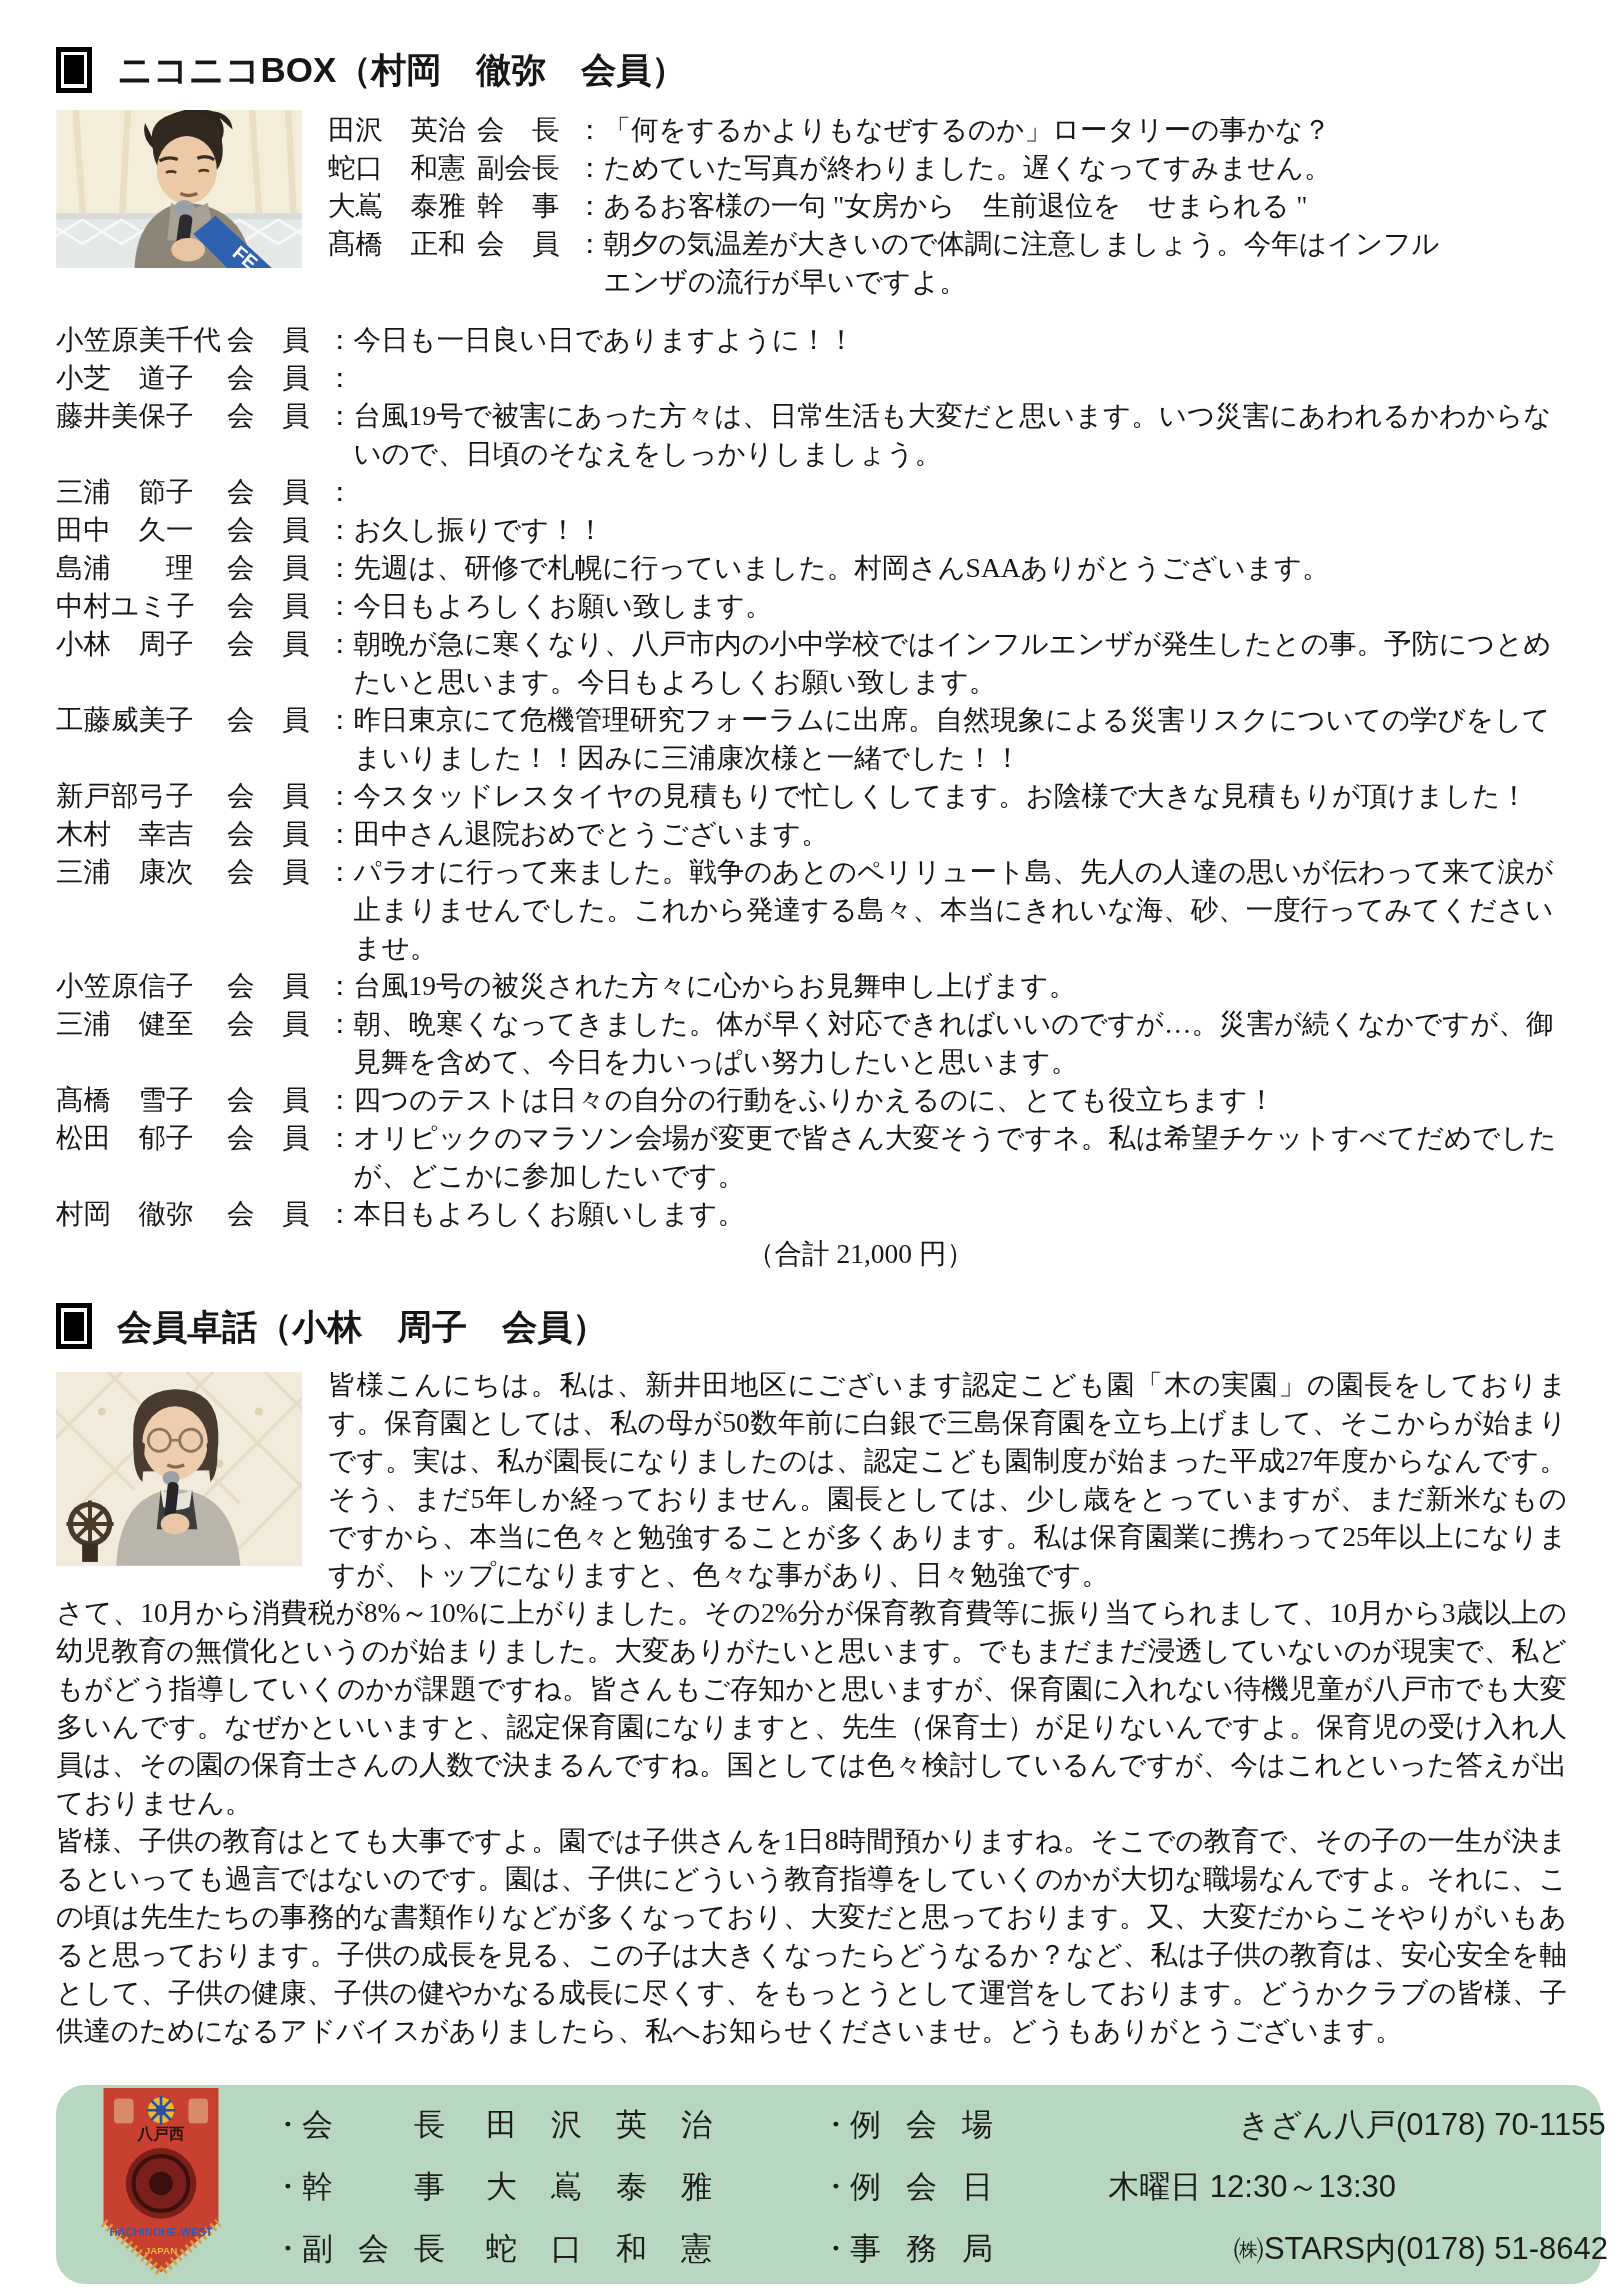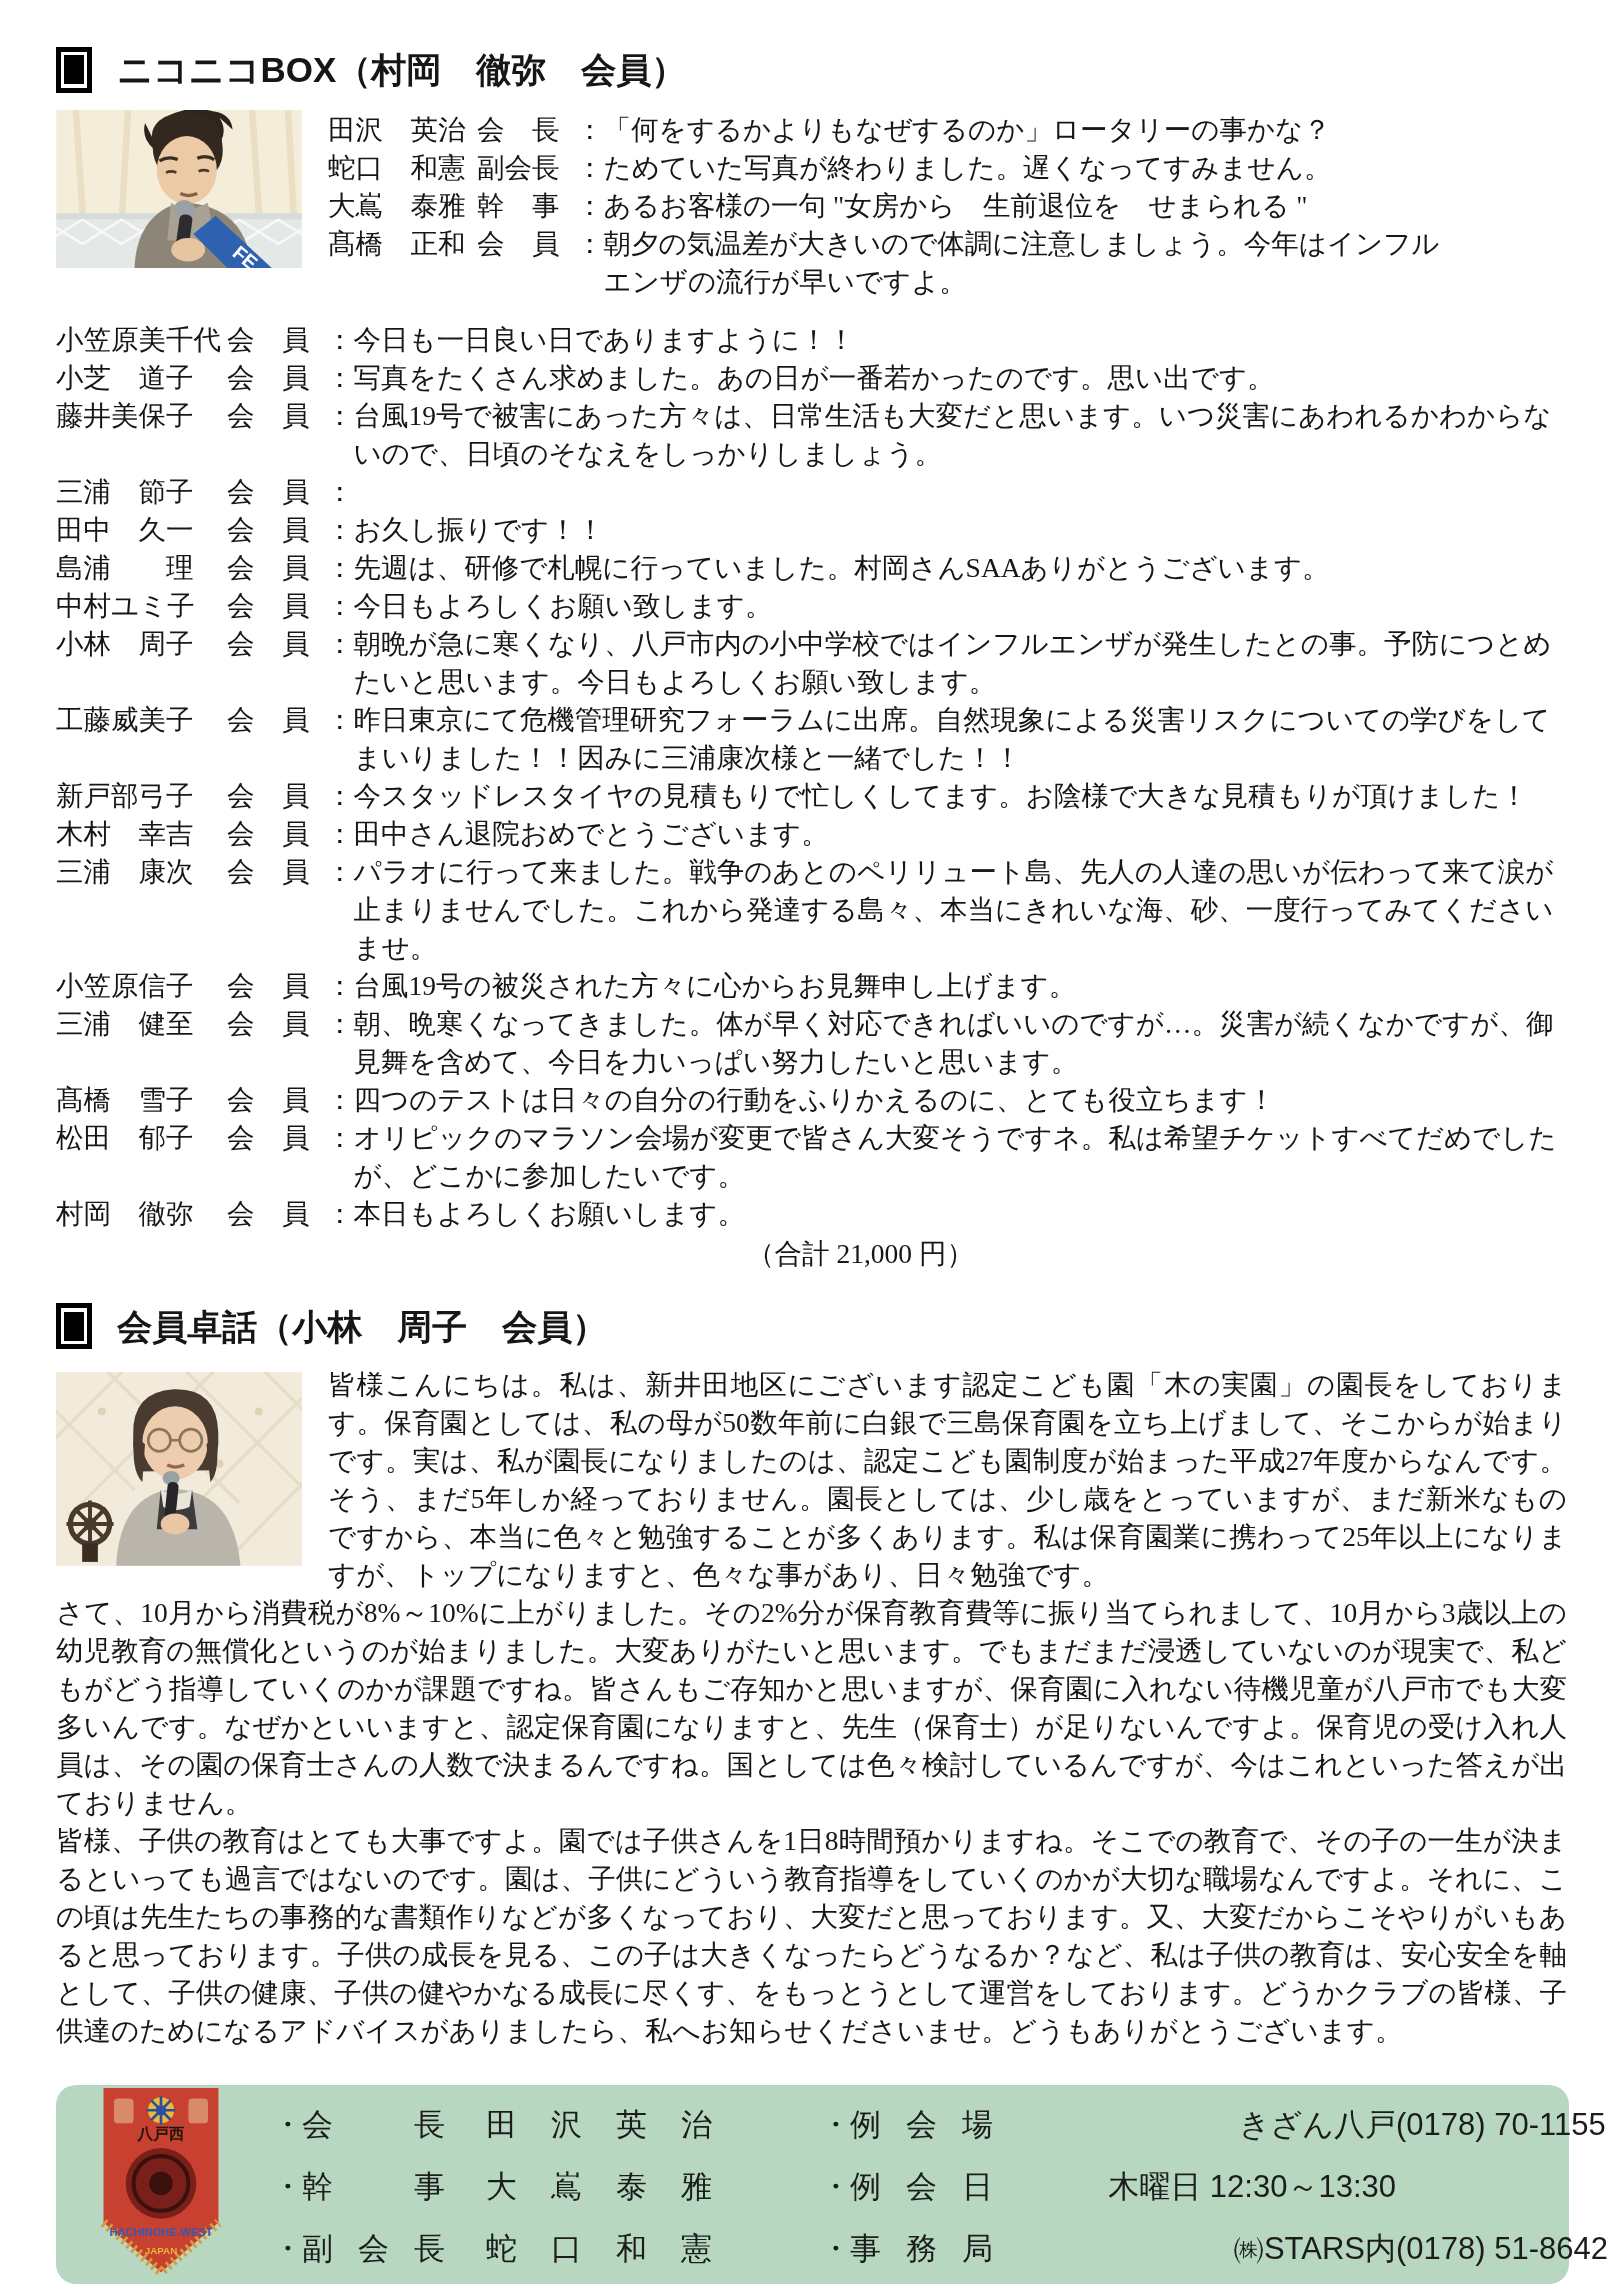--- a/index.html
+++ b/index.html
@@ -31,22 +31,22 @@
   
   .members{margin-top:19.6px;}
   .total{ text-align:center;padding-left:98px;margin:2.6px 0 30px 0;}
   
   .talk{margin-top:6.5px;}
   .talk p{margin:0;text-align:justify;}
   .photo2-float{float:left;margin:6.5px 26px 3.9px 0;}
   
   .footer{
     position:absolute;left:56px;top:2085px;width:1513px;height:199px;
-    background:#b7d7c0;border-radius:20px;
-    font-family:"Liberation Sans","DejaVu Sans",sans-serif;font-size:31px;color:#1c1c1c;
+    background:#b7d7c0;border-radius:29px;
+    font-family:"Liberation Sans","DejaVu Sans",sans-serif;font-size:31px;color:#1c1c1c;padding-left:32px;
   }
   .banner{position:absolute;left:41px;top:2.6px;}
   .f-col{position:absolute;top:9.2px;}
   .f-col-left{left:216px;}
   .f-col-right{left:764px;}
   .f-row{display:flex;align-items:center;height:62px;white-space:nowrap;}
   .f-bullet{width:30px;flex:none;}
   .f-lab{width:143px;flex:none;text-align:justify;text-align-last:justify;}
   .f-name{width:226px;margin-left:41px;flex:none;text-align:justify;text-align-last:justify;}
   .f-val{width:359px;margin-left:44px;flex:none;text-align:right;}
@@ -127,21 +127,20 @@
         <span class="name">小笠原美千代</span>
         <span class="role">会　員</span>
         <span class="colon">：</span>
         <span class="msg">今日も一日良い日でありますように！！</span>
       </div>
 
       <div class="row">
         <span class="name">小芝　道子</span>
         <span class="role">会　員</span>
         <span class="colon">：</span>
-        <span class="msg">写真をたくさん求めました。あの日が一番若かったのです。思い出です。</span>
       </div>
 
       <div class="row">
         <span class="name">藤井美保子</span>
         <span class="role">会　員</span>
         <span class="colon">：</span>
         <span class="msg">台風19号で被害にあった方々は、日常生活も大変だと思います。いつ災害にあわれるかわからないので、日頃のそなえをしっかりしましょう。</span>
       </div>
 
       <div class="row">

